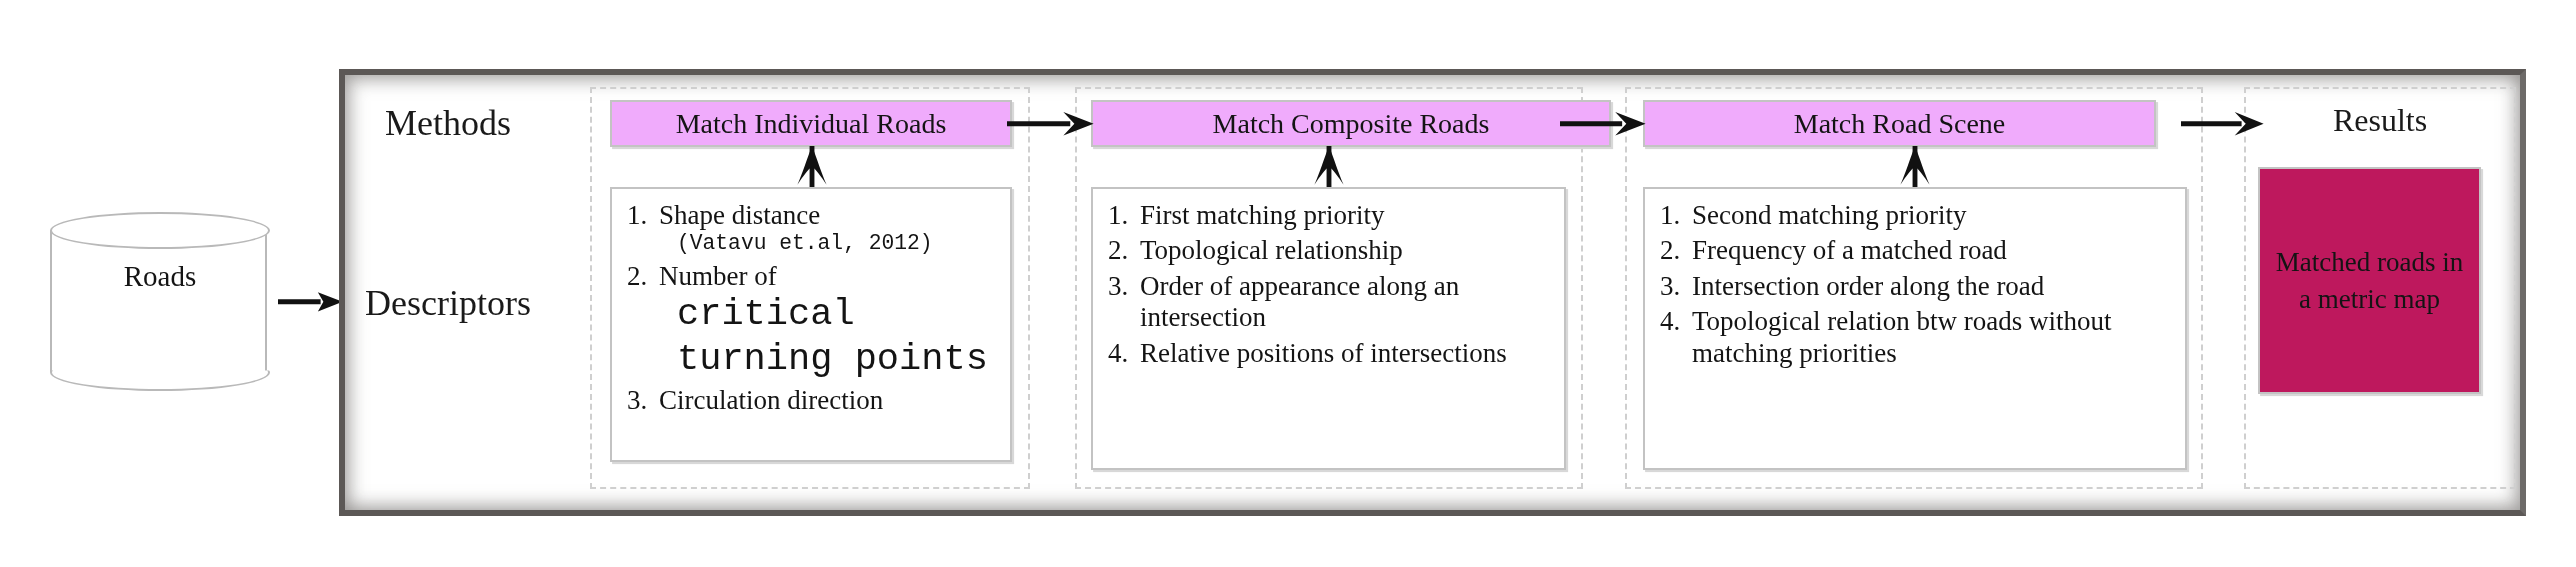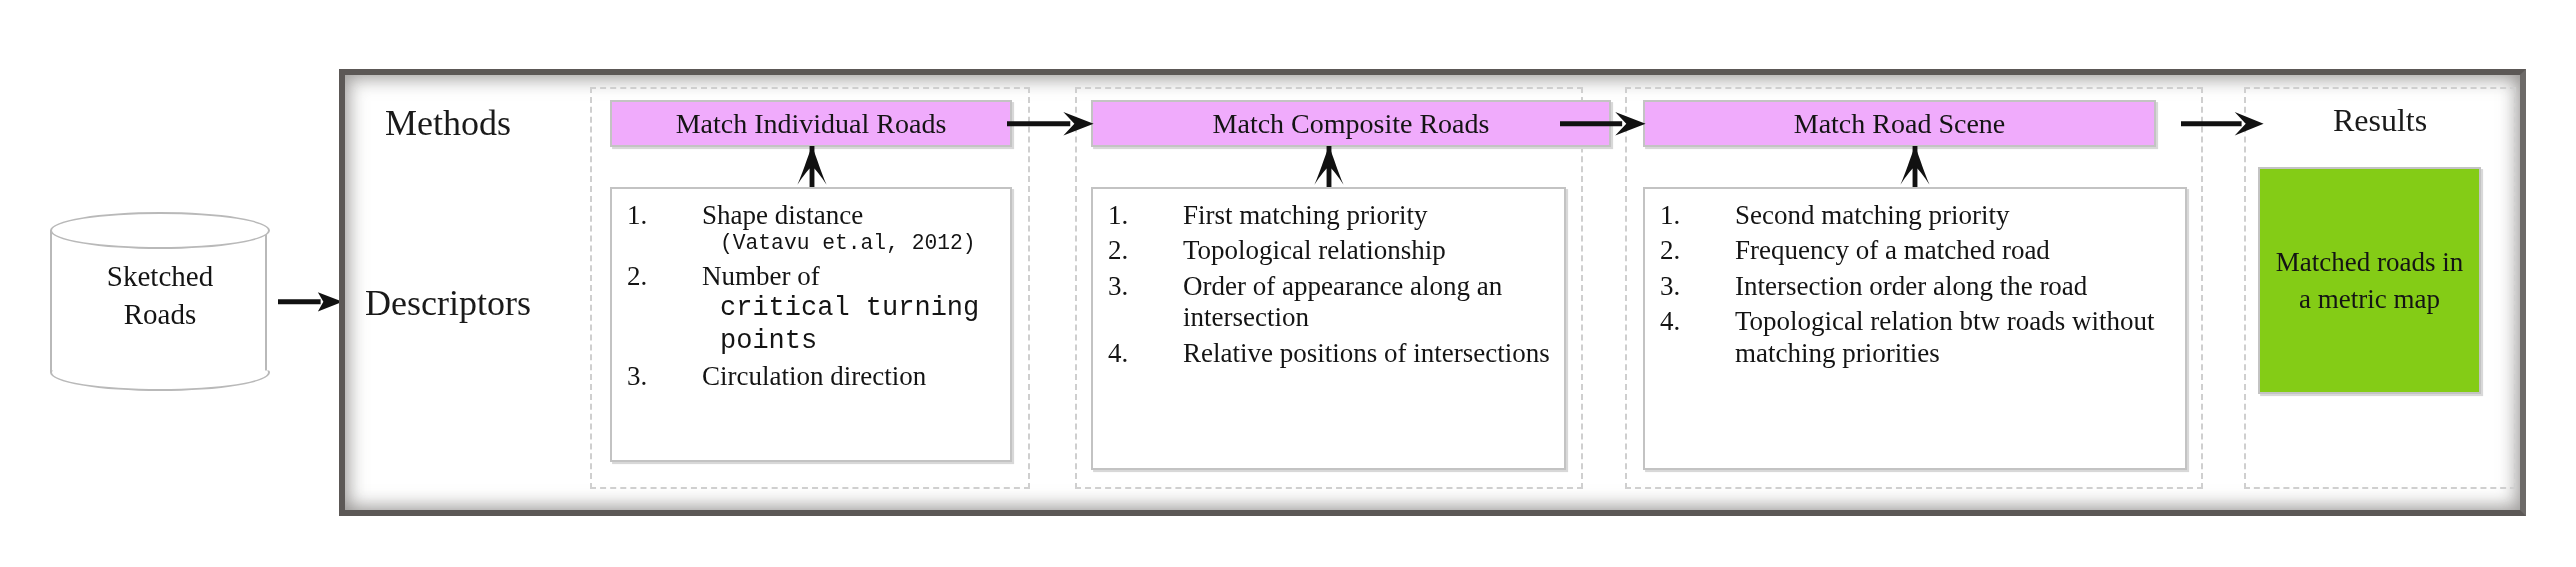--- a/index.html
+++ b/index.html
@@ -185,39 +185,38 @@
     margin-bottom: 4.1px;
     color: #141414;
   }
   .desc-num {
     flex: 0 0 auto;
     width: 32px;
     text-align: left;
   }
   .desc-text {
     flex: 1 1 auto;
-    margin-left: 43px;
   }
   .desc-sub {
     display: block;
     font-size: 21.3px;
     line-height: 1.2;
     padding-left: 18px;
     font-family: Liberation Mono, monospace;
   }
 
   
   #results-box {
     position: absolute;
     left: 2258px;
     top: 167px;
     width: 223px;
     height: 227px;
     border: 2.8px solid #c3c3c3;
-    background: #84cc16;
+    background: #be185d;
     box-sizing: border-box;
     display: flex;
     align-items: center;
     justify-content: center;
     text-align: center;
     box-shadow: 2.1px 2.1px 0 0 #d8d8d8;
   }
   #results-box span {
     font-size: 27px;
     line-height: 1.34;
@@ -239,21 +238,20 @@
 </head>
 <body>
 
 <div id="canvas">
 
   <div class="cylinder">
     <div class="cyl-body"></div>
     <div class="cyl-bottom"></div>
     <div class="cyl-top"></div>
     <div class="cyl-label">
-      <div>Sketched</div>
       <div>Roads</div>
     </div>
   </div>
 
   <div class="arrow" style="left:278px; top:288px; width:66px;">
     <svg viewBox="0 0 96 40" preserveAspectRatio="none">
       <path d="M0 20 L62 20" stroke="#111111" stroke-width="7" fill="none"></path>
       <path d="M58 6 L94 20 L58 34 L66 20 Z" fill="#111111"></path>
     </svg>
   </div>
@@ -319,21 +317,21 @@
   </div>
 
   <div class="desc-box" id="desc-1">
     <ul class="desc-list">
       <li>
         <span class="desc-num">1.</span>
         <span class="desc-text"><span>Shape distance</span><span class="desc-sub">(Vatavu et.al, 2012)</span></span>
       </li>
       <li>
         <span class="desc-num">2.</span>
-        <span class="desc-text"><span>Number of</span><span class="desc-sub" style="font-size:27px;">critical turning points</span></span>
+        <span class="desc-text"><span>Number of</span><span class="desc-sub" style="font-size:37px;">critical turning points</span></span>
       </li>
       <li>
         <span class="desc-num">3.</span>
         <span class="desc-text">Circulation direction</span>
       </li>
     </ul>
   </div>
 
   <div class="desc-box" id="desc-2">
     <ul class="desc-list">

